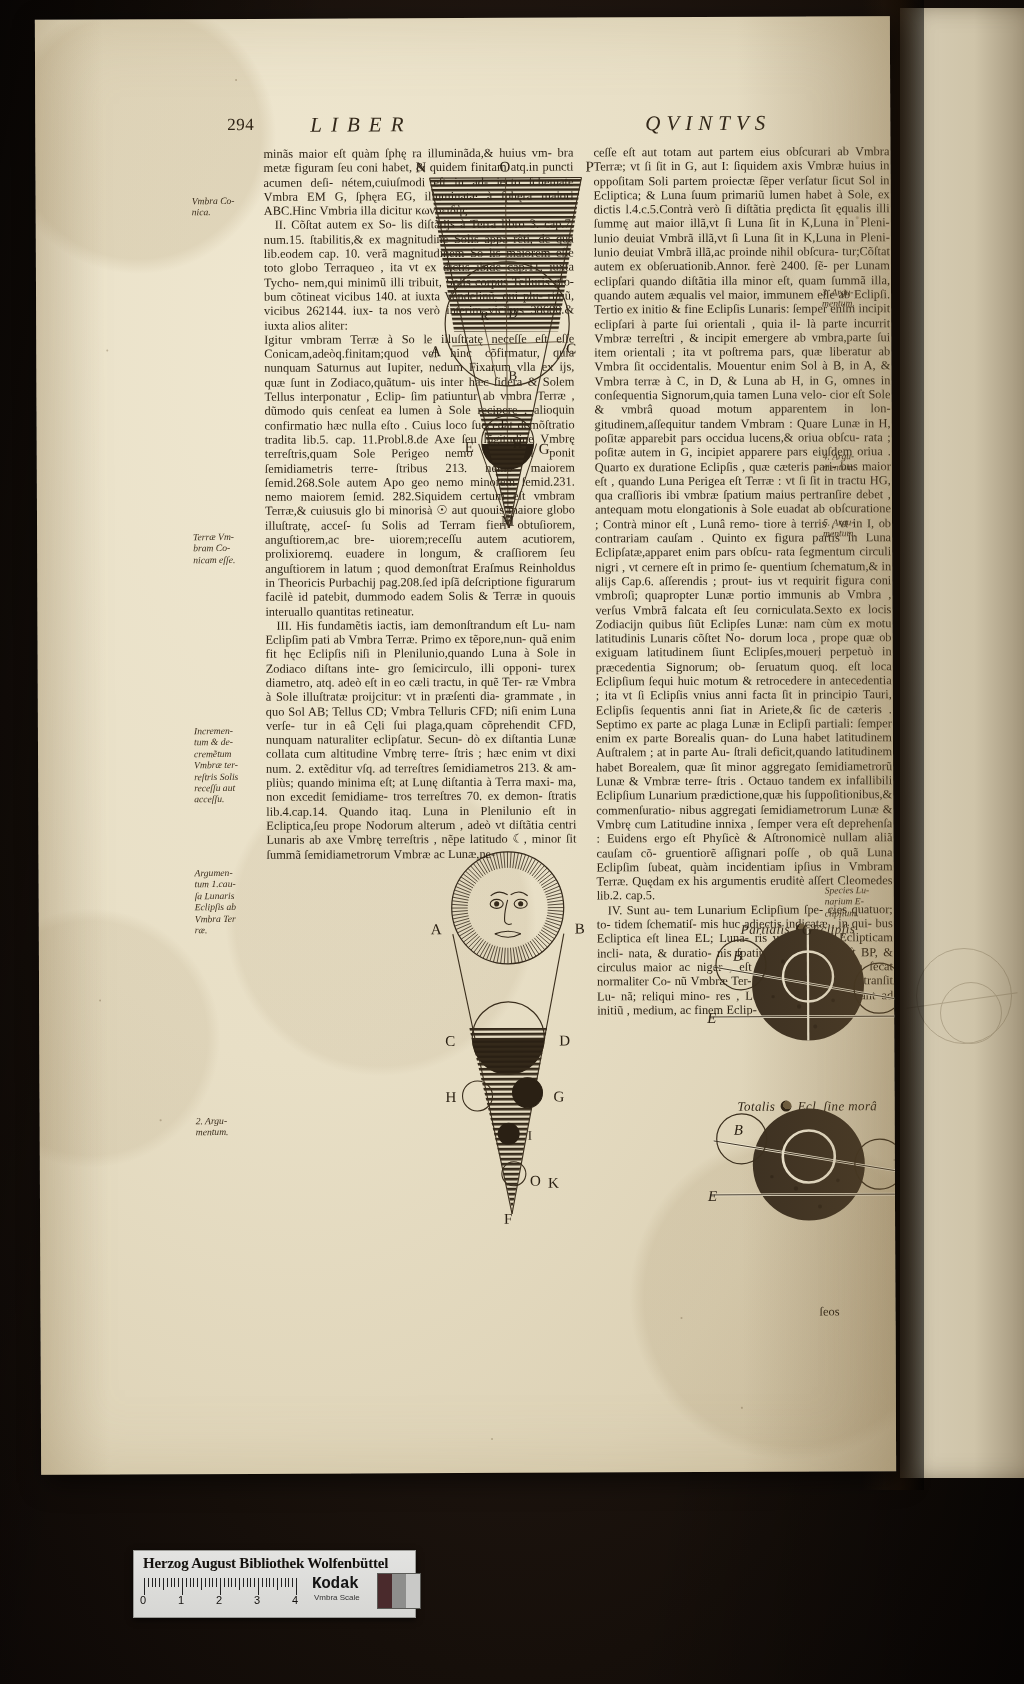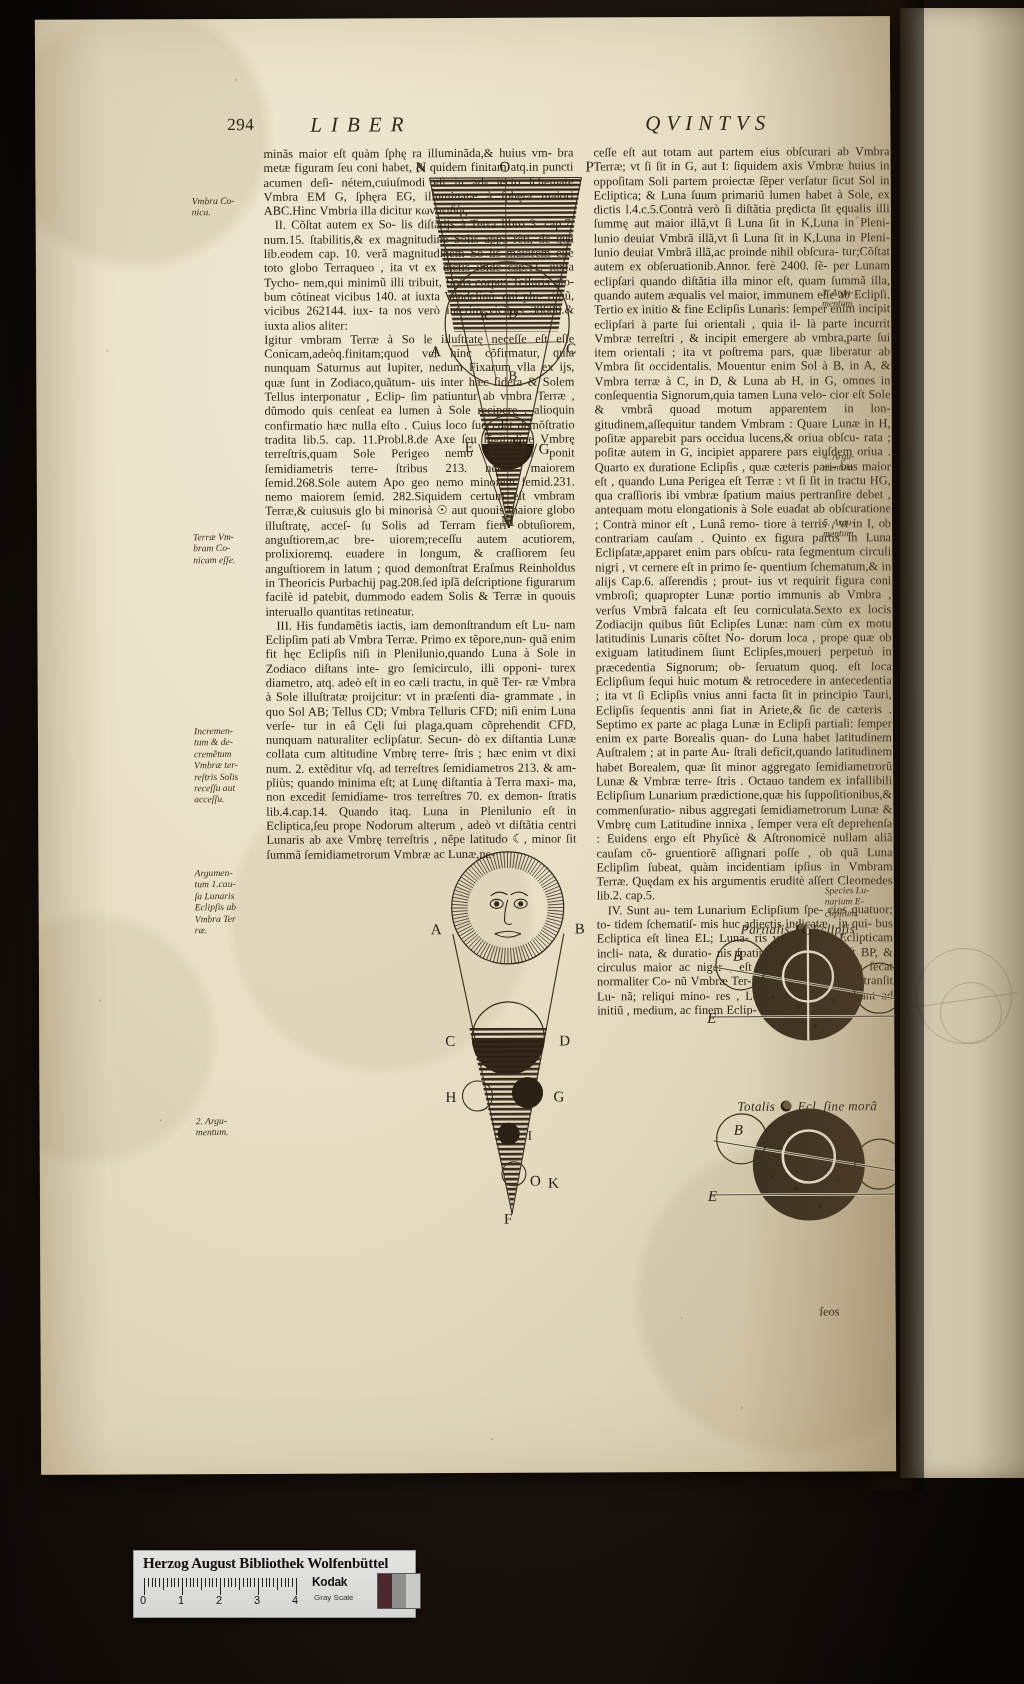--- a/index.html
+++ b/index.html
@@ -220,22 +220,22 @@
     position: absolute; top: 0; width: 1px; background: #222;
   }
   .ruler .nums {
     position: absolute; left: -4px; top: 16px; width: 160px;
     font-family: "Liberation Sans", sans-serif;
     font-size: 11px; color: #14110e;
   }
   .ruler .nums span { position: absolute; }
   .kodak {
     position: absolute; left: 178px; top: 24px;
-    font-family: Liberation Sans, sans-serif;
-    font-weight: bold; font-size: 12px; color: #141414;
+    font-family: Liberation Mono, monospace;
+    font-weight: bold; font-size: 16px; color: #141414;
     letter-spacing: -.3px;
   }
   .grayscale-label {
     position: absolute; left: 180px; top: 42px;
     font-family: "Liberation Sans", sans-serif;
     font-size: 8px; color: #333;
   }
   .patches {
     position: absolute; left: 243px; top: 22px;
     width: 44px; height: 36px;
@@ -698,21 +698,21 @@
         </div>
       <div class="nums" id="ruler-nums">
           <span style="left: 0px;">0</span>
           <span style="left: 38px;">1</span>
           <span style="left: 76px;">2</span>
           <span style="left: 114px;">3</span>
           <span style="left: 152px;">4</span>
         </div>
     </div>
     <div class="kodak">Kodak</div>
-    <div class="grayscale-label">Gray Scale</div>
+    <div class="grayscale-label">Vmbra Scale</div>
     <div class="patches">
       <div style="background:#4a2a2c"></div>
       <div style="background:#8e8e8c"></div>
       <div style="background:#c9c9c7"></div>
     </div>
   </div>
 
 
 </div>
 

